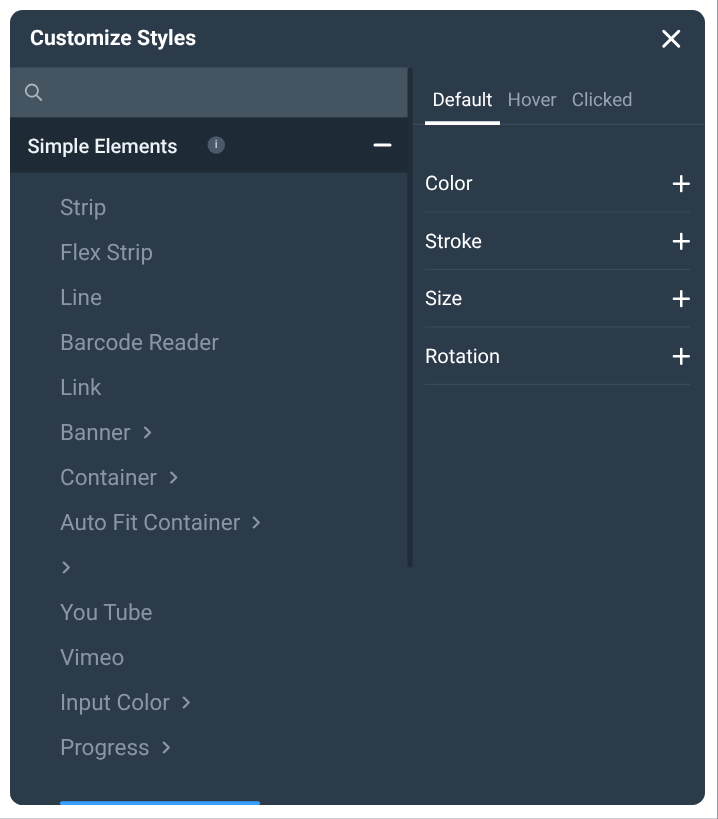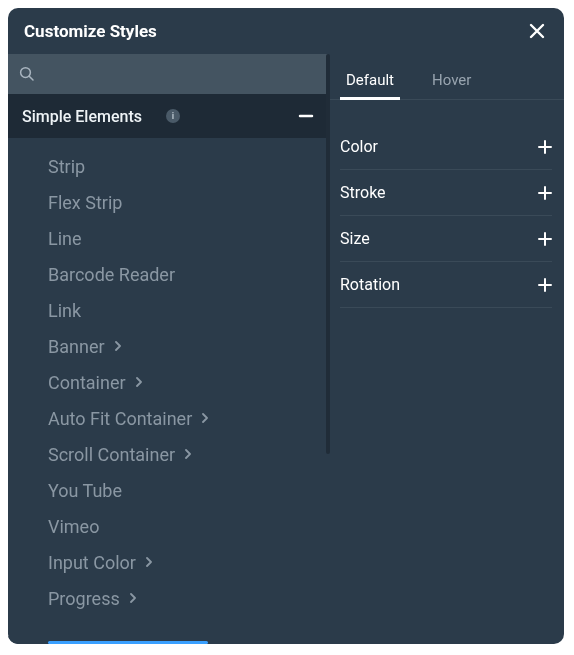--- a/index.html
+++ b/index.html
@@ -121,21 +121,20 @@
 .right {
   flex: 1;
   display: flex;
   flex-direction: column;
 }
 .tabs {
   display: flex;
   height: 46px;
   align-items: flex-end;
   padding: 0 12px;
-  gap: 26px;
   border-bottom: 1px solid #3a4a58;
 }
 .tab {
   font-size: 15px;
   color: #98a4af;
   padding: 0 6px 10px 6px;
   cursor: pointer;
   position: relative;
 }
 .tab.active {
@@ -258,21 +257,20 @@
           </div>
           <div class="element-item">
             <span>Auto Fit Container</span>
             <span class="chev">
               <svg width="10" height="10" viewBox="0 0 10 10">
                 <path d="M3 1 L7 5 L3 9" stroke="currentColor" stroke-width="1.8" fill="none" stroke-linecap="round" stroke-linejoin="round"></path>
               </svg>
             </span>
           </div>
           <div class="element-item">
-            <span>Scroll Container</span>
             <span class="chev">
               <svg width="10" height="10" viewBox="0 0 10 10">
                 <path d="M3 1 L7 5 L3 9" stroke="currentColor" stroke-width="1.8" fill="none" stroke-linecap="round" stroke-linejoin="round"></path>
               </svg>
             </span>
           </div>
           <div class="element-item">
             <span>You Tube</span>
           </div>
           <div class="element-item">
@@ -300,20 +298,21 @@
       <div class="left-scroll-line"></div>
     </div>
 
     <div class="divider"></div>
 
     <div class="right">
 
       <div class="tabs" id="tabs">
           <div class="tab active">Default</div>
           <div class="tab">Hover</div>
+          <div class="tab">Clicked</div>
         </div>
 
       <div class="props" id="props">
           <div class="prop-row">
             <span class="prop-label">Color</span>
             <span class="plus-icon">
               <svg width="14" height="14" viewBox="0 0 14 14">
                 <path d="M7 1 L7 13 M1 7 L13 7" stroke="currentColor" stroke-width="2" stroke-linecap="round"></path>
               </svg>
             </span>

